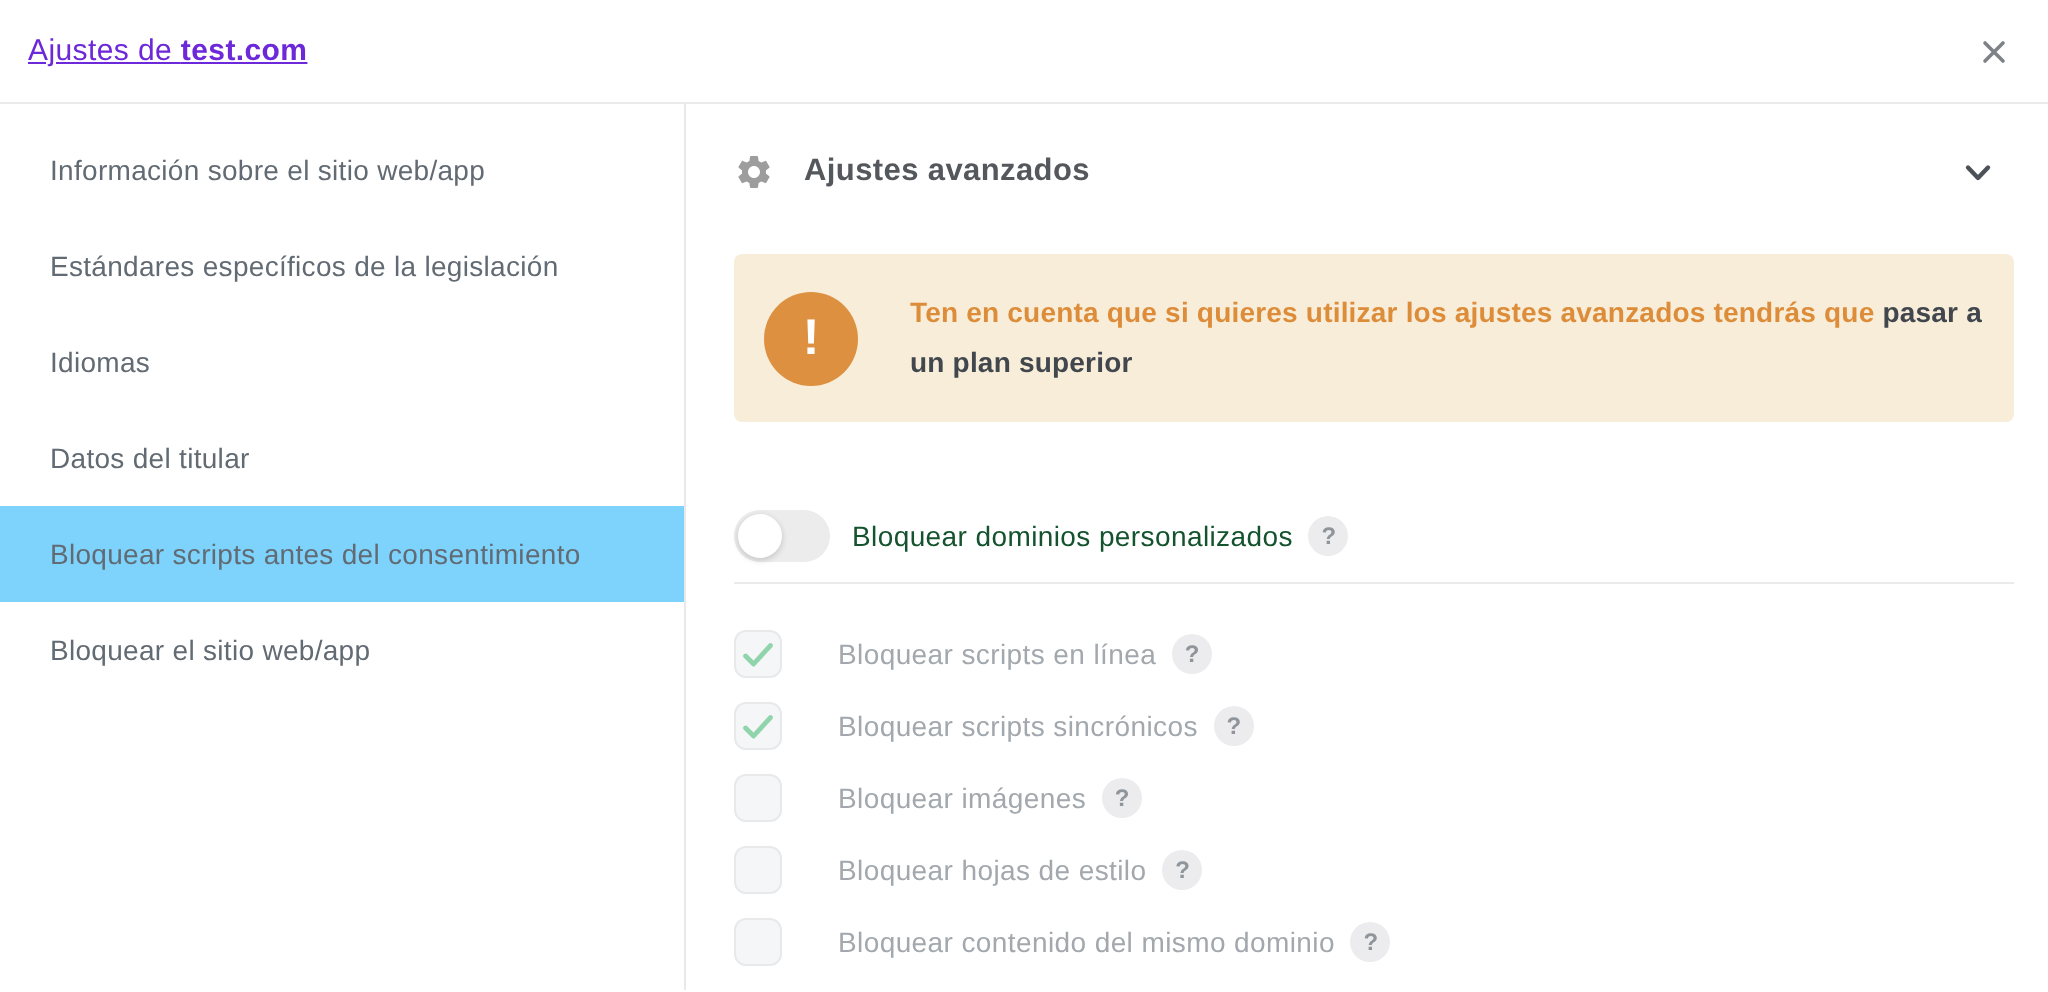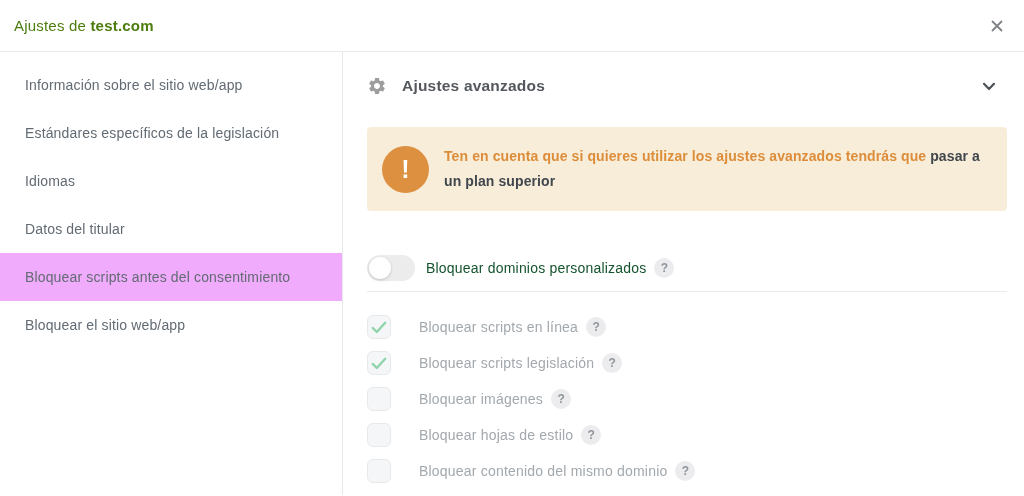--- a/index.html
+++ b/index.html
@@ -3,48 +3,48 @@
 <meta charset="utf-8">
 <style>
   * { margin:0; padding:0; box-sizing:border-box; }
   html,body { width:1024px; height:496px; background:#fff;
     font-family:"Liberation Sans", sans-serif; }
   .dialog { width:1024px; height:496px; background:#fff; overflow:hidden; position:relative; }
 
   
   .dlg-header { height:52px; border-bottom:1px solid #e9eaeb; display:flex;
     align-items:center; justify-content:space-between; padding:0 14px 0 14px; }
-  .dlg-title { font-size:15px; color:#4d7c0f; letter-spacing:.2px; }
+  .dlg-title { font-size:15px; color:#6d28d9; letter-spacing:.2px;text-decoration:underline; }
   .dlg-title .domain { font-weight:700; }
   .close-btn { width:22px; height:22px; display:flex; align-items:center;
     justify-content:center; cursor:pointer; margin-right:2px; }
 
   
   .content { display:flex; height:443px; }
   .sidebar { width:343px; flex:0 0 343px; border-right:1px solid #e8e9ea; padding-top:9px; }
   .side-item { height:48px; display:flex; align-items:center; padding:0 25px;
     font-size:14px; color:#626b73; letter-spacing:.15px; cursor:pointer; }
-  .side-item.active { background:#f0abfc; }
+  .side-item.active { background:#7dd3fc; }
 
   .main { flex:1; padding:22px 16px 0 24px; }
 
   
   .section-header { display:flex; align-items:center; height:24px;justify-content:space-between; }
   .gear-wrap { width:20px; height:20px; margin-right:15px; flex:0 0 20px; }
   .section-title { font-size:15.5px; font-weight:700; color:#54585c;
     letter-spacing:.2px; flex:1; }
   .chevron-wrap { margin-right:12px; cursor:pointer; display:flex; align-items:center; }
 
   
   .banner { margin-top:29px; width:640px; height:84px; background:#f7edd9;
     border-radius:4px; display:flex; align-items:center; padding-left:15px; }
   .banner-icon { width:47px; height:47px; border-radius:50%; background:#dd9040;
     color:#fff; display:flex; align-items:center; justify-content:center;
     font-size:25px; font-weight:700; flex:0 0 47px; }
-  .banner-text { margin-left:15px; width:548px; font-size:14px; font-weight:700;
+  .banner-text { margin-left:26px; width:548px; font-size:14px; font-weight:700;
     line-height:25px; color:#dd8d3a; letter-spacing:.1px; }
   .banner-text .strong { color:#41474d; }
 
   
   .toggle-row { margin-top:43px; display:flex; align-items:center; height:27px; }
   .toggle { width:48px; height:26px; border-radius:13px; background:#ececec;
     position:relative; cursor:pointer; flex:0 0 48px; }
   .toggle .knob { position:absolute; left:2px; top:2px; width:22px; height:22px;
     border-radius:50%; background:#fff; box-shadow:0 1px 3px rgba(0,0,0,.18); }
   .toggle-label { margin-left:11px; font-size:14px; color:#14532d; letter-spacing:.2px; }
@@ -154,21 +154,21 @@
           <span class="check-label">Bloquear scripts en línea</span>
           <span class="help">?</span>
         </div>
 
         <div class="check-row checked">
           <div class="checkbox">
             <svg width="16" height="13" viewBox="0 0 16 13">
                 <polyline points="1.8,7 5.8,11 14.2,1.8" stroke="#8fd4ab" stroke-width="2.4" fill="none" stroke-linecap="round" stroke-linejoin="round"></polyline>
               </svg>
           </div>
-          <span class="check-label">Bloquear scripts legislación</span>
+          <span class="check-label">Bloquear scripts sincrónicos</span>
           <span class="help">?</span>
         </div>
 
         <div class="check-row">
           <div class="checkbox">
             
           </div>
           <span class="check-label">Bloquear imágenes</span>
           <span class="help">?</span>
         </div>

